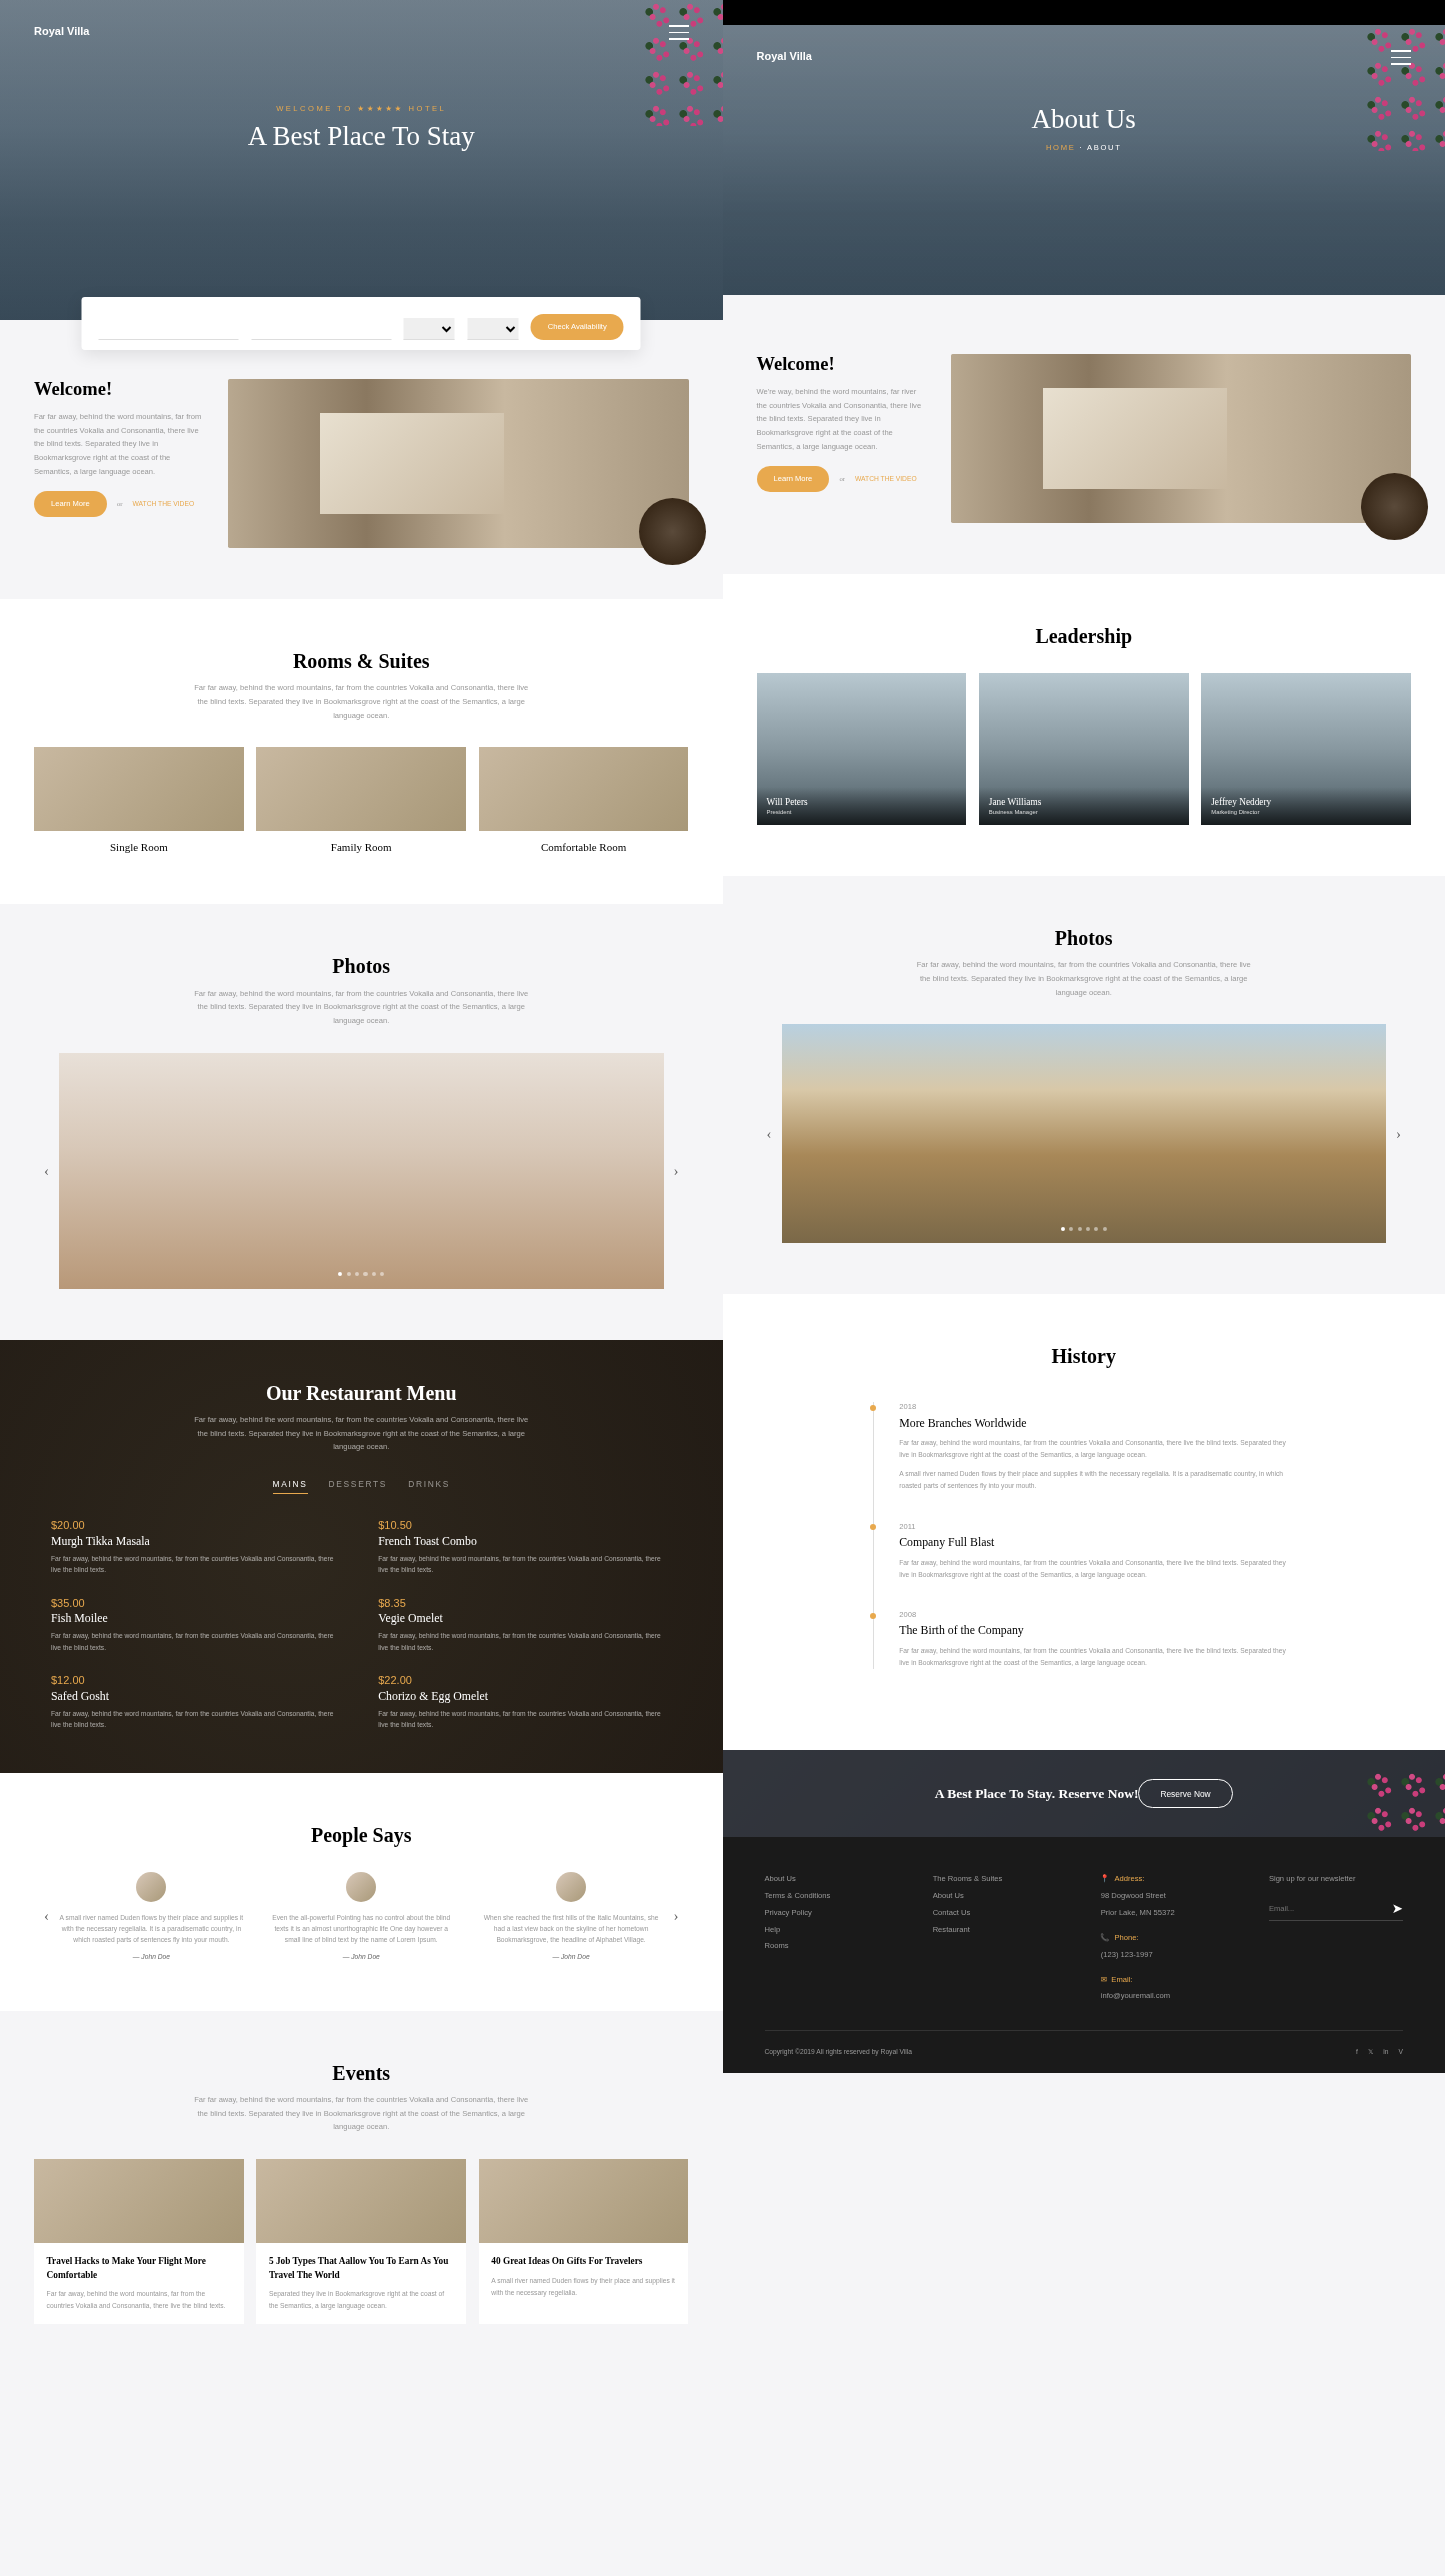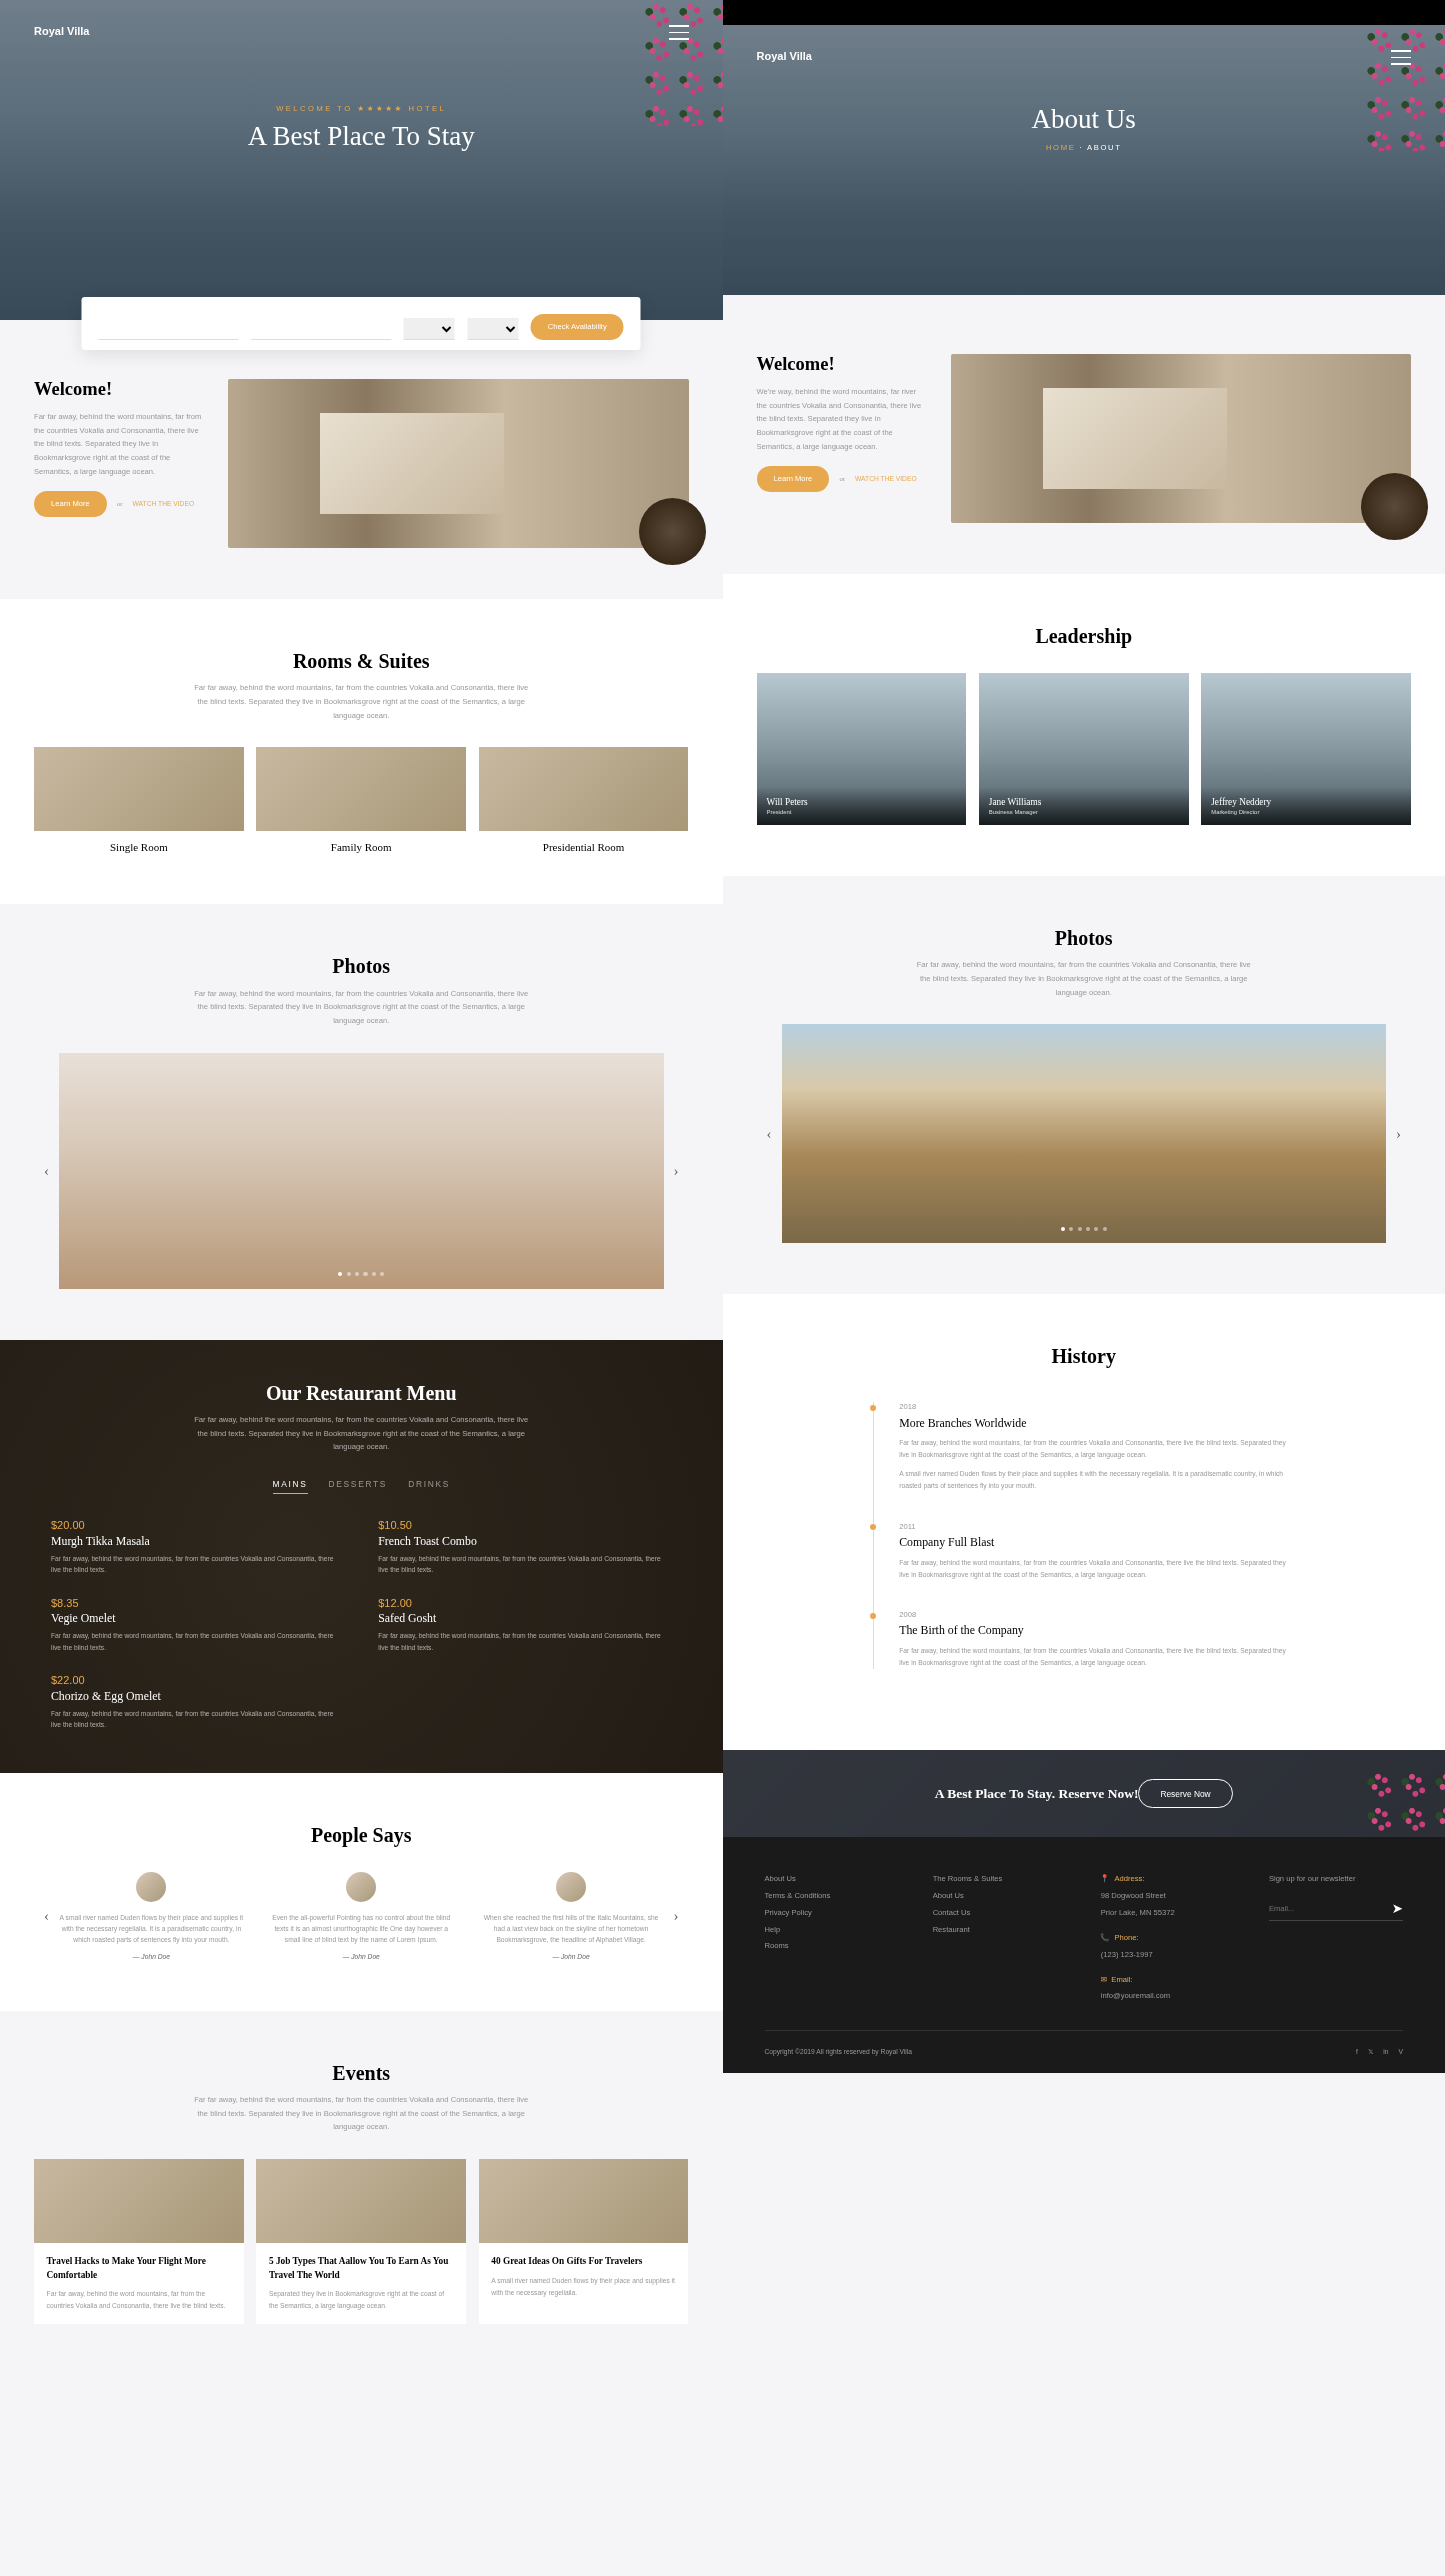--- a/index.html
+++ b/index.html
@@ -147,21 +147,21 @@
     <div class="room">
           <div class="rimg"></div>
           <div class="rname">Single Room</div>
         </div>
     <div class="room">
           <div class="rimg"></div>
           <div class="rname">Family Room</div>
         </div>
     <div class="room">
           <div class="rimg"></div>
-          <div class="rname">Presidential Room</div>
+          <div class="rname">Comfortable Room</div>
         </div>
   </div>
 </div>
 
 <div class="section">
   <h2 class="stitle">Photos</h2>
   <p class="sdesc">Far far away, behind the word mountains, far from the countries Vokalia and Consonantia, there live the blind texts. Separated they live in Bookmarksgrove right at the coast of the Semantics, a large language ocean.</p>
   <div class="photo-wrap">
     <div class="arrow arrow-l">‹</div>
     <div class="photo-main">
@@ -188,20 +188,25 @@
   </div>
   <div class="menu-grid" id="menu-grid">
         <div class="mitem">
           <div class="price">$20.00</div>
           <div class="mname">Murgh Tikka Masala</div>
           <div class="mdesc">Far far away, behind the word mountains, far from the countries Vokalia and Consonantia, there live the blind texts.</div>
         </div>
         <div class="mitem">
           <div class="price">$10.50</div>
           <div class="mname">French Toast Combo</div>
+          <div class="mdesc">Far far away, behind the word mountains, far from the countries Vokalia and Consonantia, there live the blind texts.</div>
+        </div>
+        <div class="mitem">
+          <div class="price">$35.00</div>
+          <div class="mname">Fish Moilee</div>
           <div class="mdesc">Far far away, behind the word mountains, far from the countries Vokalia and Consonantia, there live the blind texts.</div>
         </div>
         <div class="mitem">
           <div class="price">$8.35</div>
           <div class="mname">Vegie Omelet</div>
           <div class="mdesc">Far far away, behind the word mountains, far from the countries Vokalia and Consonantia, there live the blind texts.</div>
         </div>
         <div class="mitem">
           <div class="price">$12.00</div>
           <div class="mname">Safed Gosht</div>

